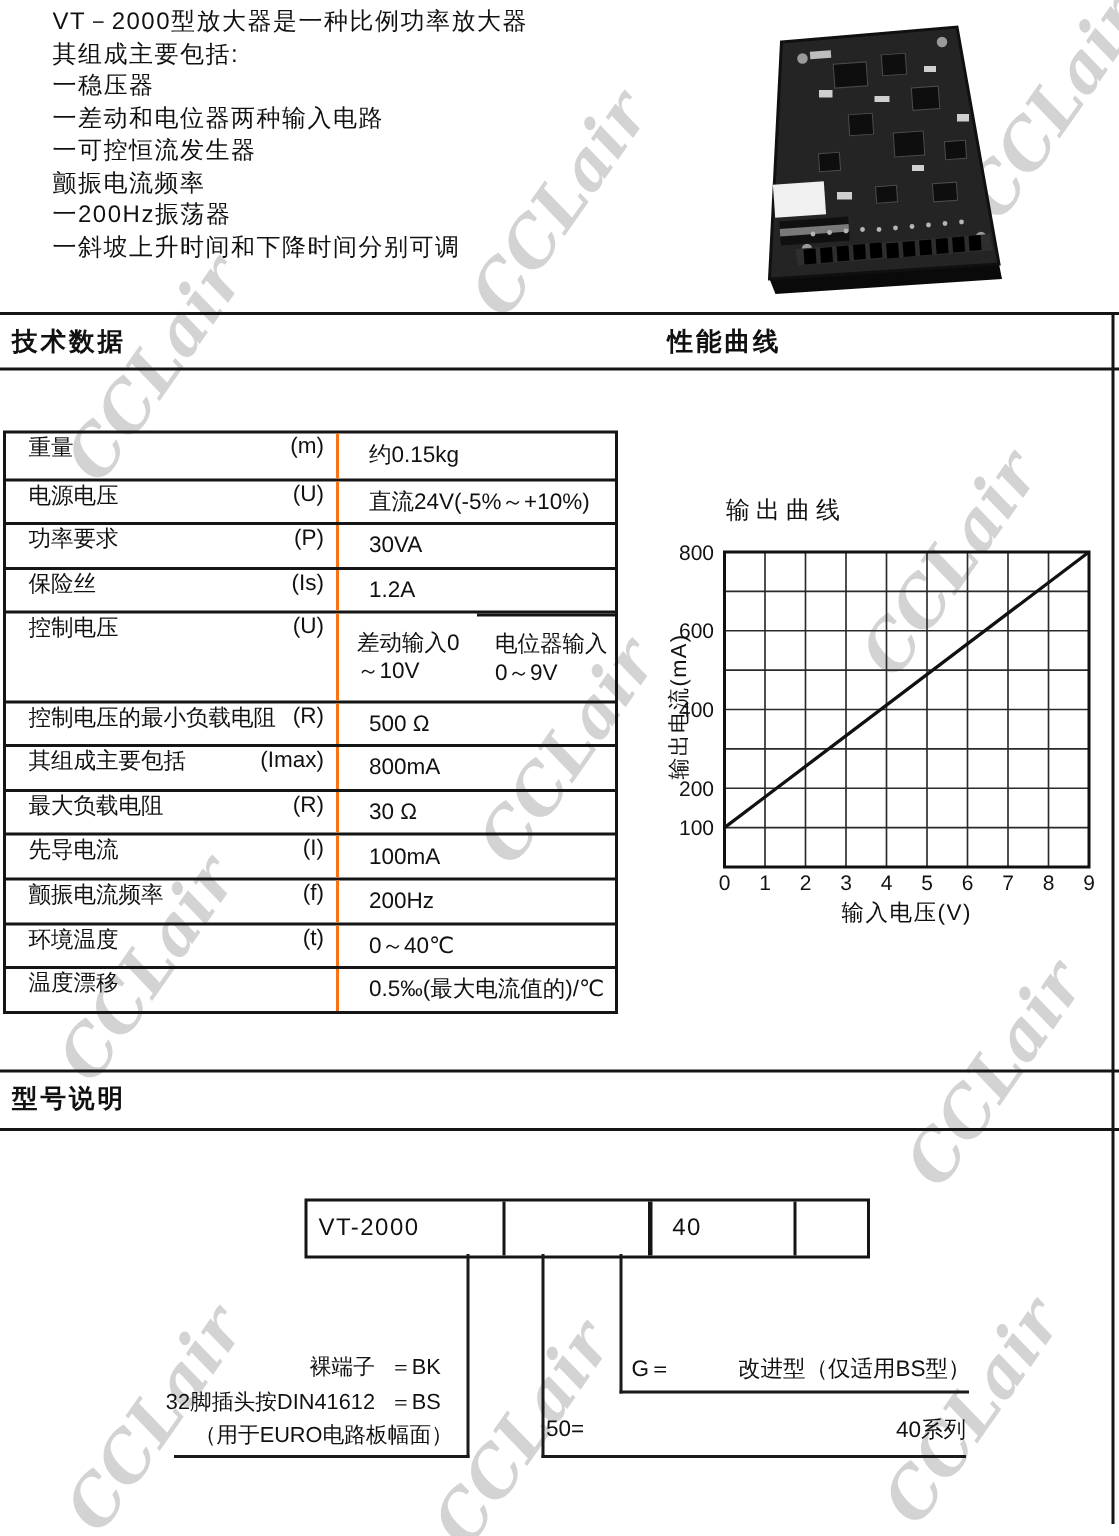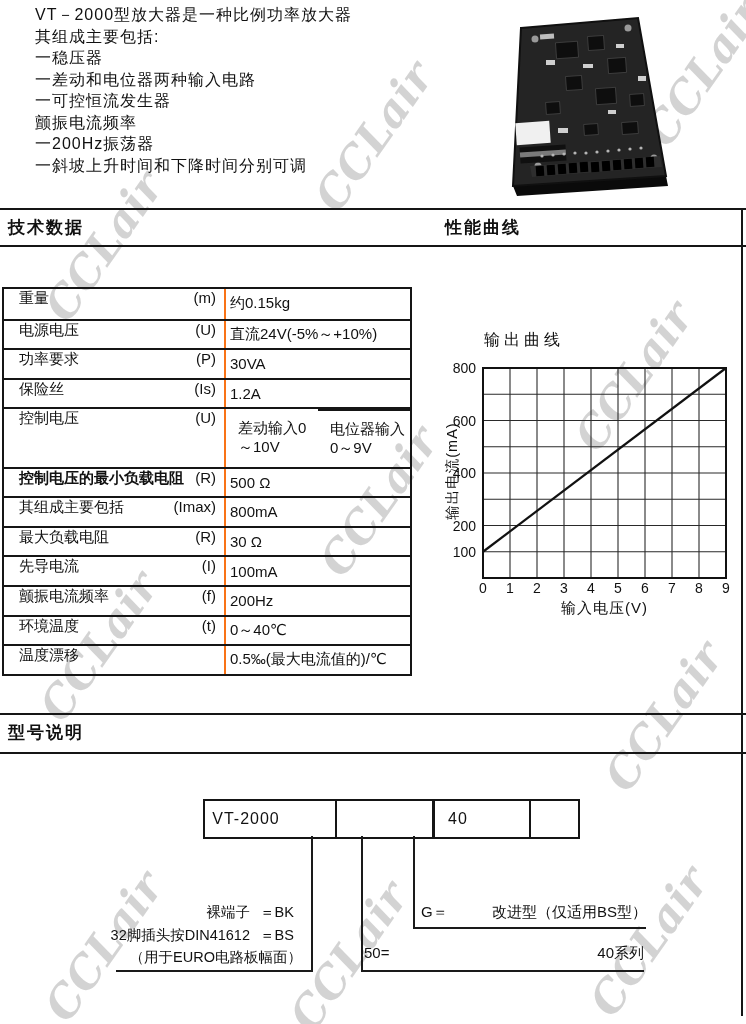--- a/index.html
+++ b/index.html
@@ -21,21 +21,21 @@
   .sec-title{position:absolute;z-index:2;font-size:17px;font-weight:bold;letter-spacing:2px;}
   #right-border{position:absolute;z-index:2;left:741px;top:208px;width:2px;height:808px;background:#151515;}
   
   #spec{left:2px;top:287px;width:410px;border:2px solid #151515;background:transparent;
         font-size:15px;box-sizing:border-box;}
   .trow{display:flex;height:29.6px;border-top:2px solid #151515;box-sizing:border-box;}
   .trow:first-child{border-top:none;}
   .trow.tall{height:59.2px;}
   .tlabel{width:222px;flex:0 0 222px;display:flex;align-items:flex-start;justify-content:space-between;
           padding:0 8px 0 15px;border-right:2px solid #f97316;box-sizing:border-box;}
-  .tval{flex:1;display:flex;align-items:center;padding-left:4px;}
+  .tval{flex:1;display:flex;align-items:center;padding-left:20px;}
   .tval-split{flex:1;display:flex;}
   .tval-split>div{flex:1;display:flex;align-items:center;padding-left:12px;box-sizing:border-box;}
   .tval-split>div+div{border-top:2px solid #151515;}
   
   #chart-title{left:484px;top:330px;font-size:16px;letter-spacing:4px;}
   #ylab{left:387px;top:462px;width:130px;height:18px;text-align:center;font-size:14.5px;
         letter-spacing:1px;transform:rotate(-90deg);}
   #xlab{left:483px;top:599px;width:243px;text-align:center;font-size:15px;letter-spacing:1px;}
   #curve-svg{left:440px;top:360px;}
   #curve-svg .grid{stroke:#2a2a2a;stroke-width:1.1;}
@@ -46,21 +46,21 @@
   #mboxes{left:203px;top:799px;display:flex;border:2px solid #151515;box-sizing:content-box;height:36px;gap:48px;}
   .mcell{display:flex;align-items:center;justify-content:center;font-size:16px;letter-spacing:1px;box-sizing:border-box;}
   .mc1{width:82px;}.mc2{width:49px;border-left:2px solid #151515;}
   .mc3{width:49px;border-left:3px solid #151515;}.mc4{width:49px;border-left:2px solid #151515;}
   .conn{position:absolute;z-index:2;background:#1a1a1a;}
   #left-labels{left:90px;top:901px;width:212px;font-size:14.5px;line-height:22.5px;}
   .ll-row{display:flex;justify-content:flex-end;}
   .ll-code{display:inline-block;width:42px;text-align:left;margin-left:10px;}
   #g-label{left:421px;top:903px;width:226px;display:flex;justify-content:space-between;font-size:15px;}
   #s-label{left:364px;top:944px;width:280px;display:flex;justify-content:space-between;font-size:15px;}
-  .nowrap{white-space:nowrap;font-weight:bold;}
+  .nowrap{white-space:nowrap;}
 </style>
 </head>
 <body>
 
 <div id="page">
 
   <span class="wm wm1">CCLair</span>
   <span class="wm wm2">CCLair</span>
   <span class="wm wm3">CCLair</span>
   <span class="wm wm4">CCLair</span>

